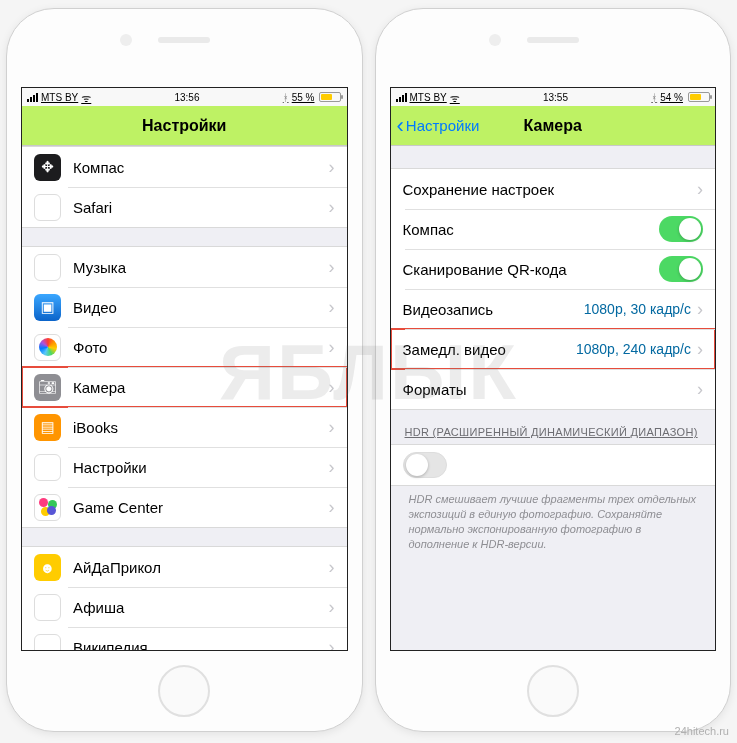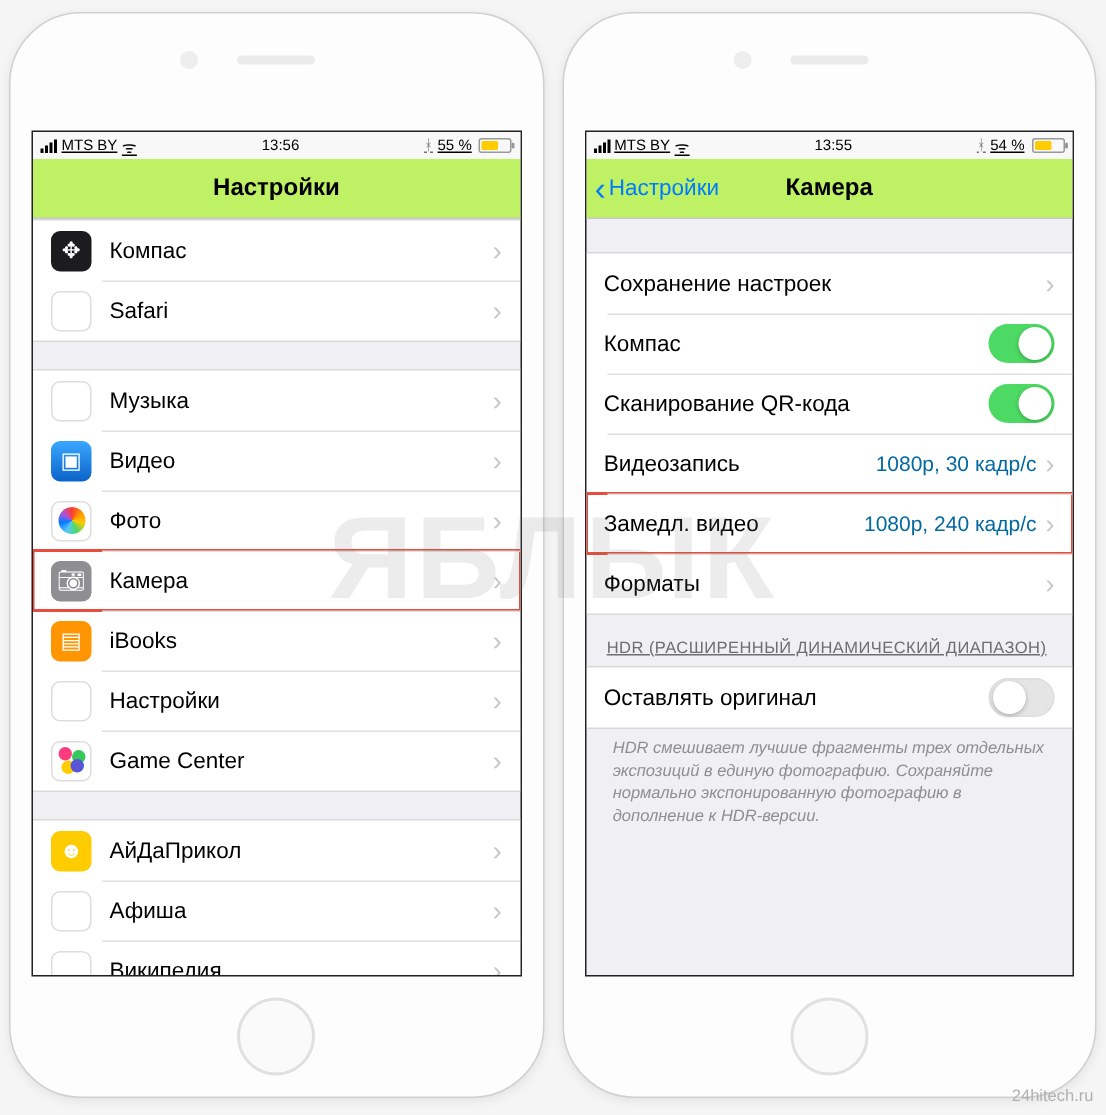--- a/index.html
+++ b/index.html
@@ -289,21 +289,20 @@
               <div class="chevron">›</div>
             </div>
             <div class="row">
               <div class="label">Форматы</div>
               <div class="chevron">›</div>
             </div>
           </div>
         <div class="grouphead">HDR (РАСШИРЕННЫЙ ДИНАМИЧЕСКИЙ ДИАПАЗОН)</div>
         <div class="group section-tight" id="right-g2">
             <div class="row">
-              <div class="label">Оставлять оригинал</div>
               <div class="switch off">
                 <div class="knob"></div>
               </div>
             </div>
           </div>
         <div class="groupfoot">HDR смешивает лучшие фрагменты трех отдельных экспозиций в единую фотографию. Сохраняйте нормально экспонированную фотографию в дополнение к HDR-версии.</div>
       </div>
     </div>
     <div class="home"></div>
   </div>

